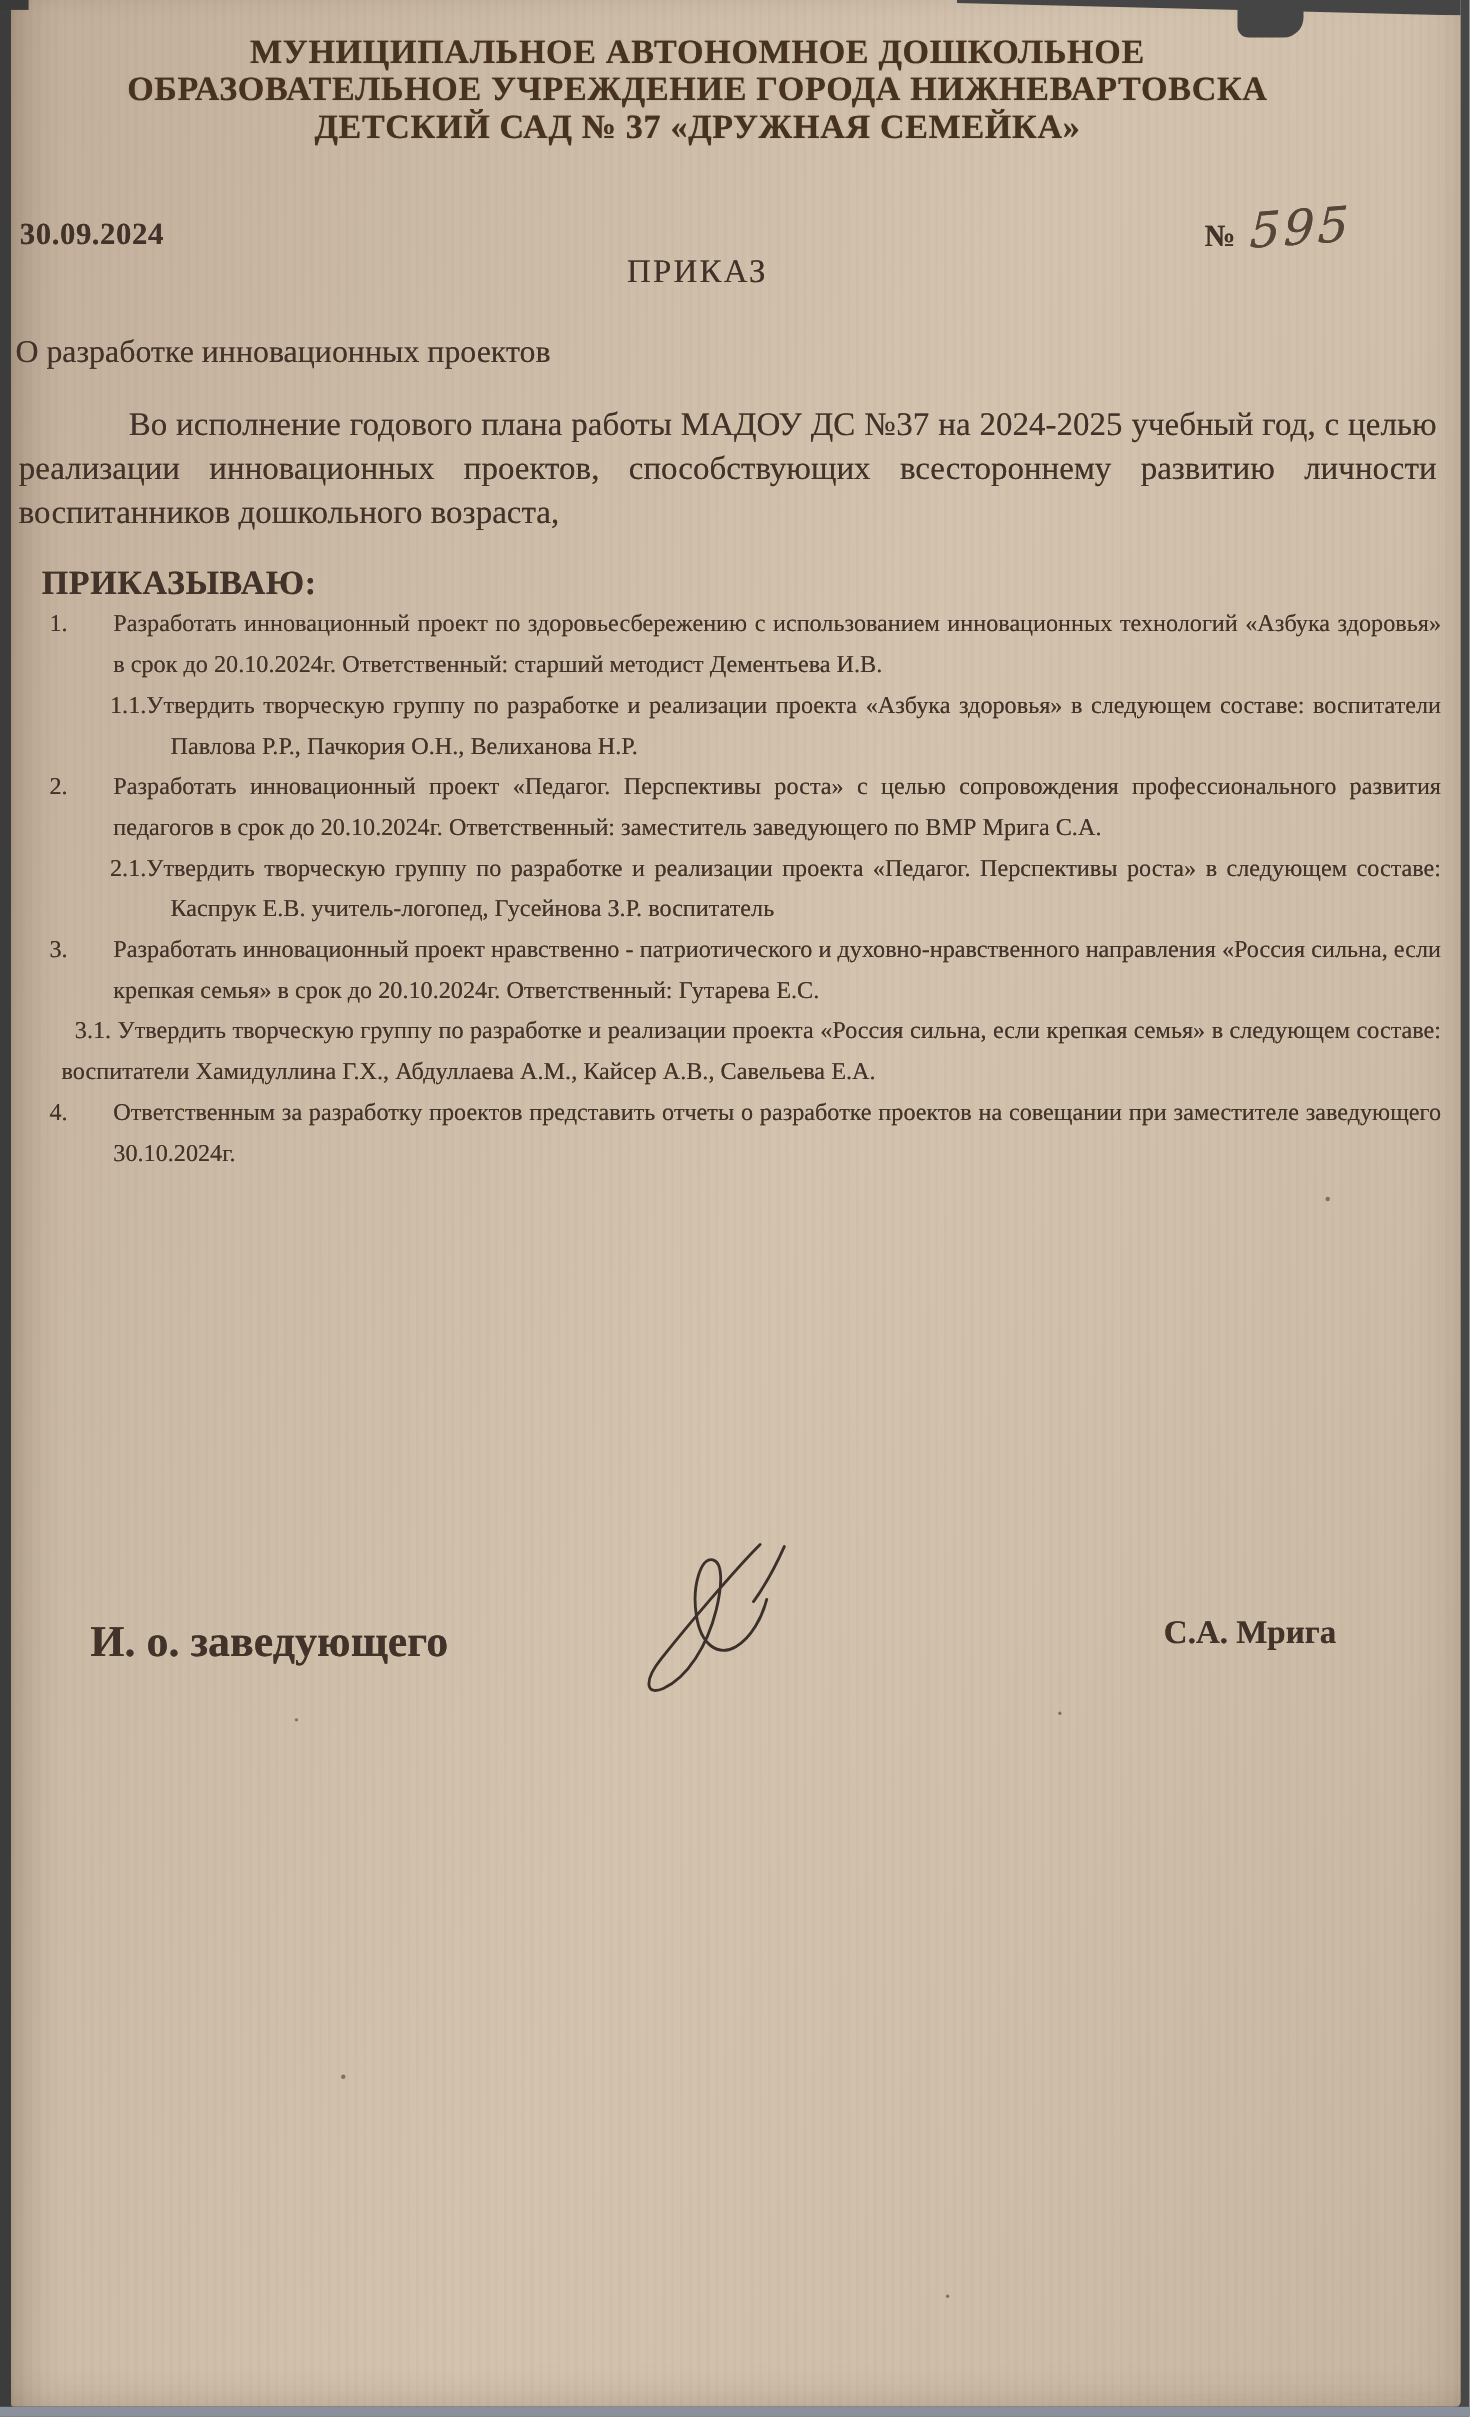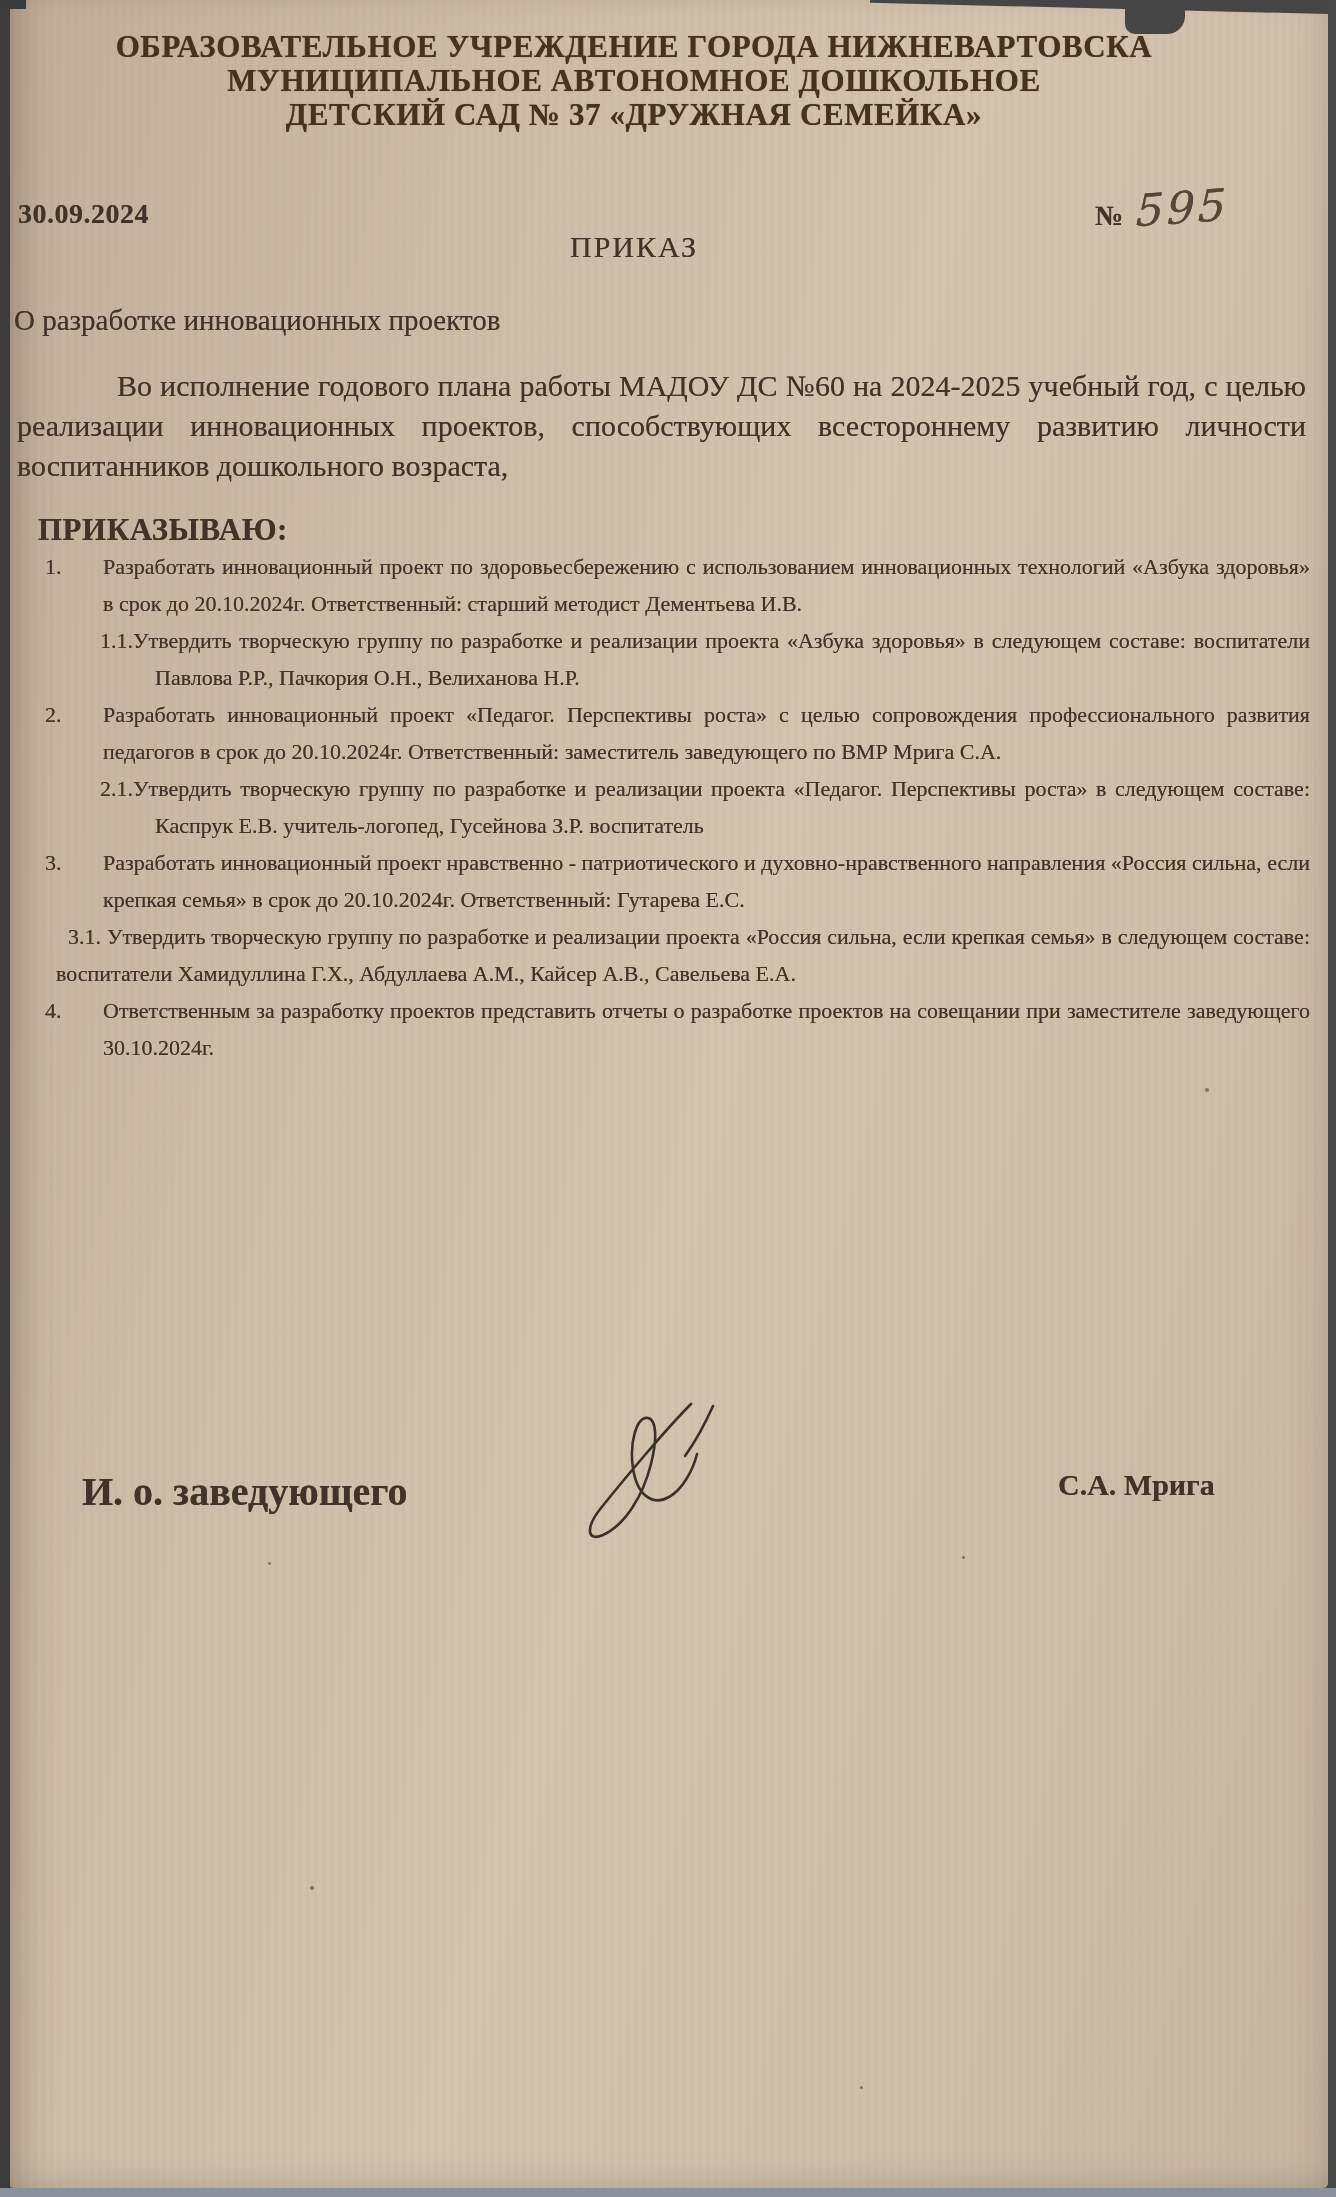--- a/index.html
+++ b/index.html
@@ -57,33 +57,33 @@
   .edge-bottom{position:absolute;bottom:0;left:0;right:0;height:9px;background:#8a919c;}
   .ink{text-shadow:0 0 .6px rgba(60,45,30,.7);}
 </style>
 </head>
 <body>
 
 <div class="scene">
   <div class="paper ink">
 
     <div class="abs org-header">
+      <div>МУНИЦИПАЛЬНОЕ АВТОНОМНОЕ ДОШКОЛЬНОЕ</div>
       <div>ОБРАЗОВАТЕЛЬНОЕ УЧРЕЖДЕНИЕ ГОРОДА НИЖНЕВАРТОВСКА</div>
-      <div>МУНИЦИПАЛЬНОЕ АВТОНОМНОЕ ДОШКОЛЬНОЕ</div>
       <div>ДЕТСКИЙ САД № 37 «ДРУЖНАЯ СЕМЕЙКА»</div>
     </div>
 
     <div class="abs meta-date">30.09.2024</div>
     <div class="abs meta-no">№</div>
     <div class="abs meta-no-value">595</div>
 
     <div class="abs doc-title">ПРИКАЗ</div>
     <div class="abs subject">О разработке инновационных проектов</div>
 
-    <p class="abs intro">Во исполнение годового плана работы МАДОУ ДС №60 на 2024-2025 учебный год, с целью реализации инновационных проектов, способствующих всестороннему развитию личности воспитанников дошкольного возраста,</p>
+    <p class="abs intro">Во исполнение годового плана работы МАДОУ ДС №37 на 2024-2025 учебный год, с целью реализации инновационных проектов, способствующих всестороннему развитию личности воспитанников дошкольного возраста,</p>
 
     <div class="abs resolution">ПРИКАЗЫВАЮ:</div>
 
     <div class="abs flow">
       <p class="l1"><span class="inum">1.</span><span>Разработать инновационный проект по здоровьесбережению с использованием инновационных технологий «Азбука здоровья» в срок до 20.10.2024г. Ответственный: старший методист Дементьева И.В.</span></p>
       <p class="l2"><span>1.1.</span><span>Утвердить творческую группу по разработке и реализации проекта «Азбука здоровья» в следующем составе: воспитатели Павлова Р.Р., Пачкория О.Н., Велиханова Н.Р.</span></p>
       <p class="l1"><span class="inum">2.</span><span>Разработать инновационный проект «Педагог. Перспективы роста» с целью сопровождения профессионального развития педагогов в срок до 20.10.2024г. Ответственный: заместитель заведующего по ВМР Мрига С.А.</span></p>
       <p class="l2"><span>2.1.</span><span>Утвердить творческую группу по разработке и реализации проекта «Педагог. Перспективы роста» в следующем составе: Каспрук Е.В. учитель-логопед, Гусейнова З.Р. воспитатель</span></p>
       <p class="l1"><span class="inum">3.</span><span>Разработать инновационный проект нравственно - патриотического и духовно-нравственного направления «Россия сильна, если крепкая семья» в срок до 20.10.2024г. Ответственный: Гутарева Е.С.</span></p>
       <p class="l2b"><span>3.1.</span><span> Утвердить творческую группу по разработке и реализации проекта «Россия сильна, если крепкая семья» в следующем составе: воспитатели Хамидуллина Г.Х., Абдуллаева А.М., Кайсер А.В., Савельева Е.А.</span></p>

